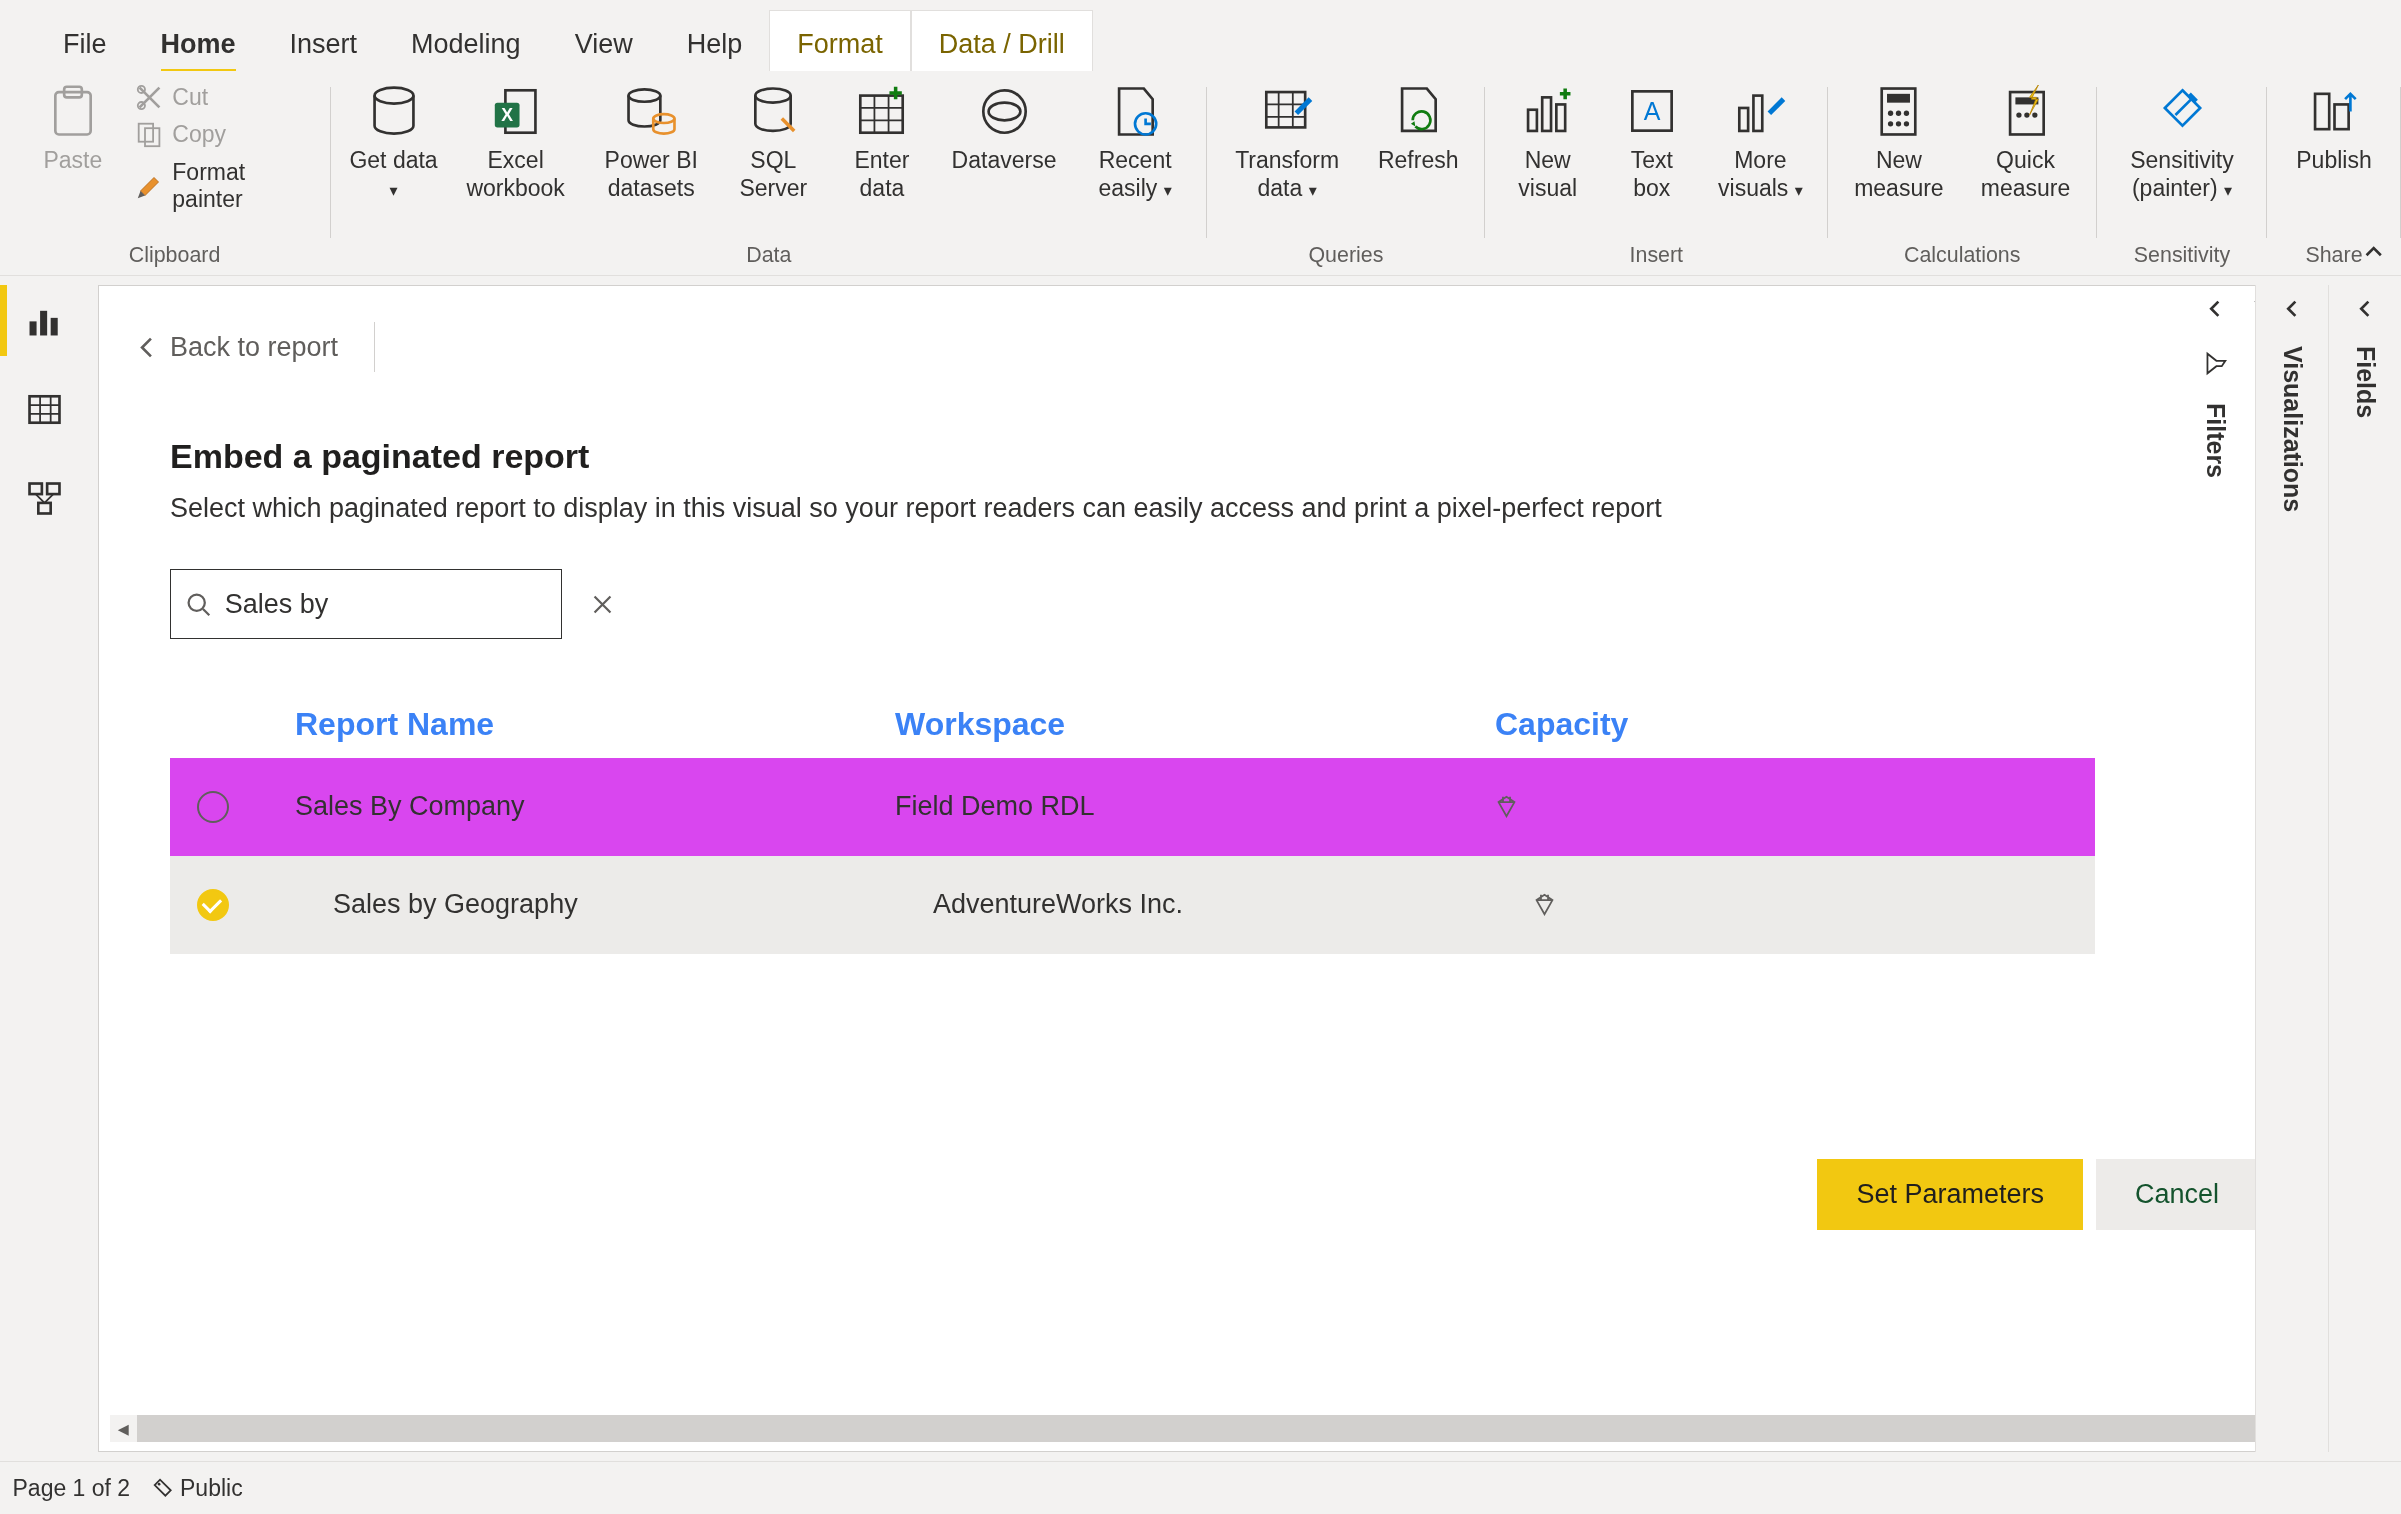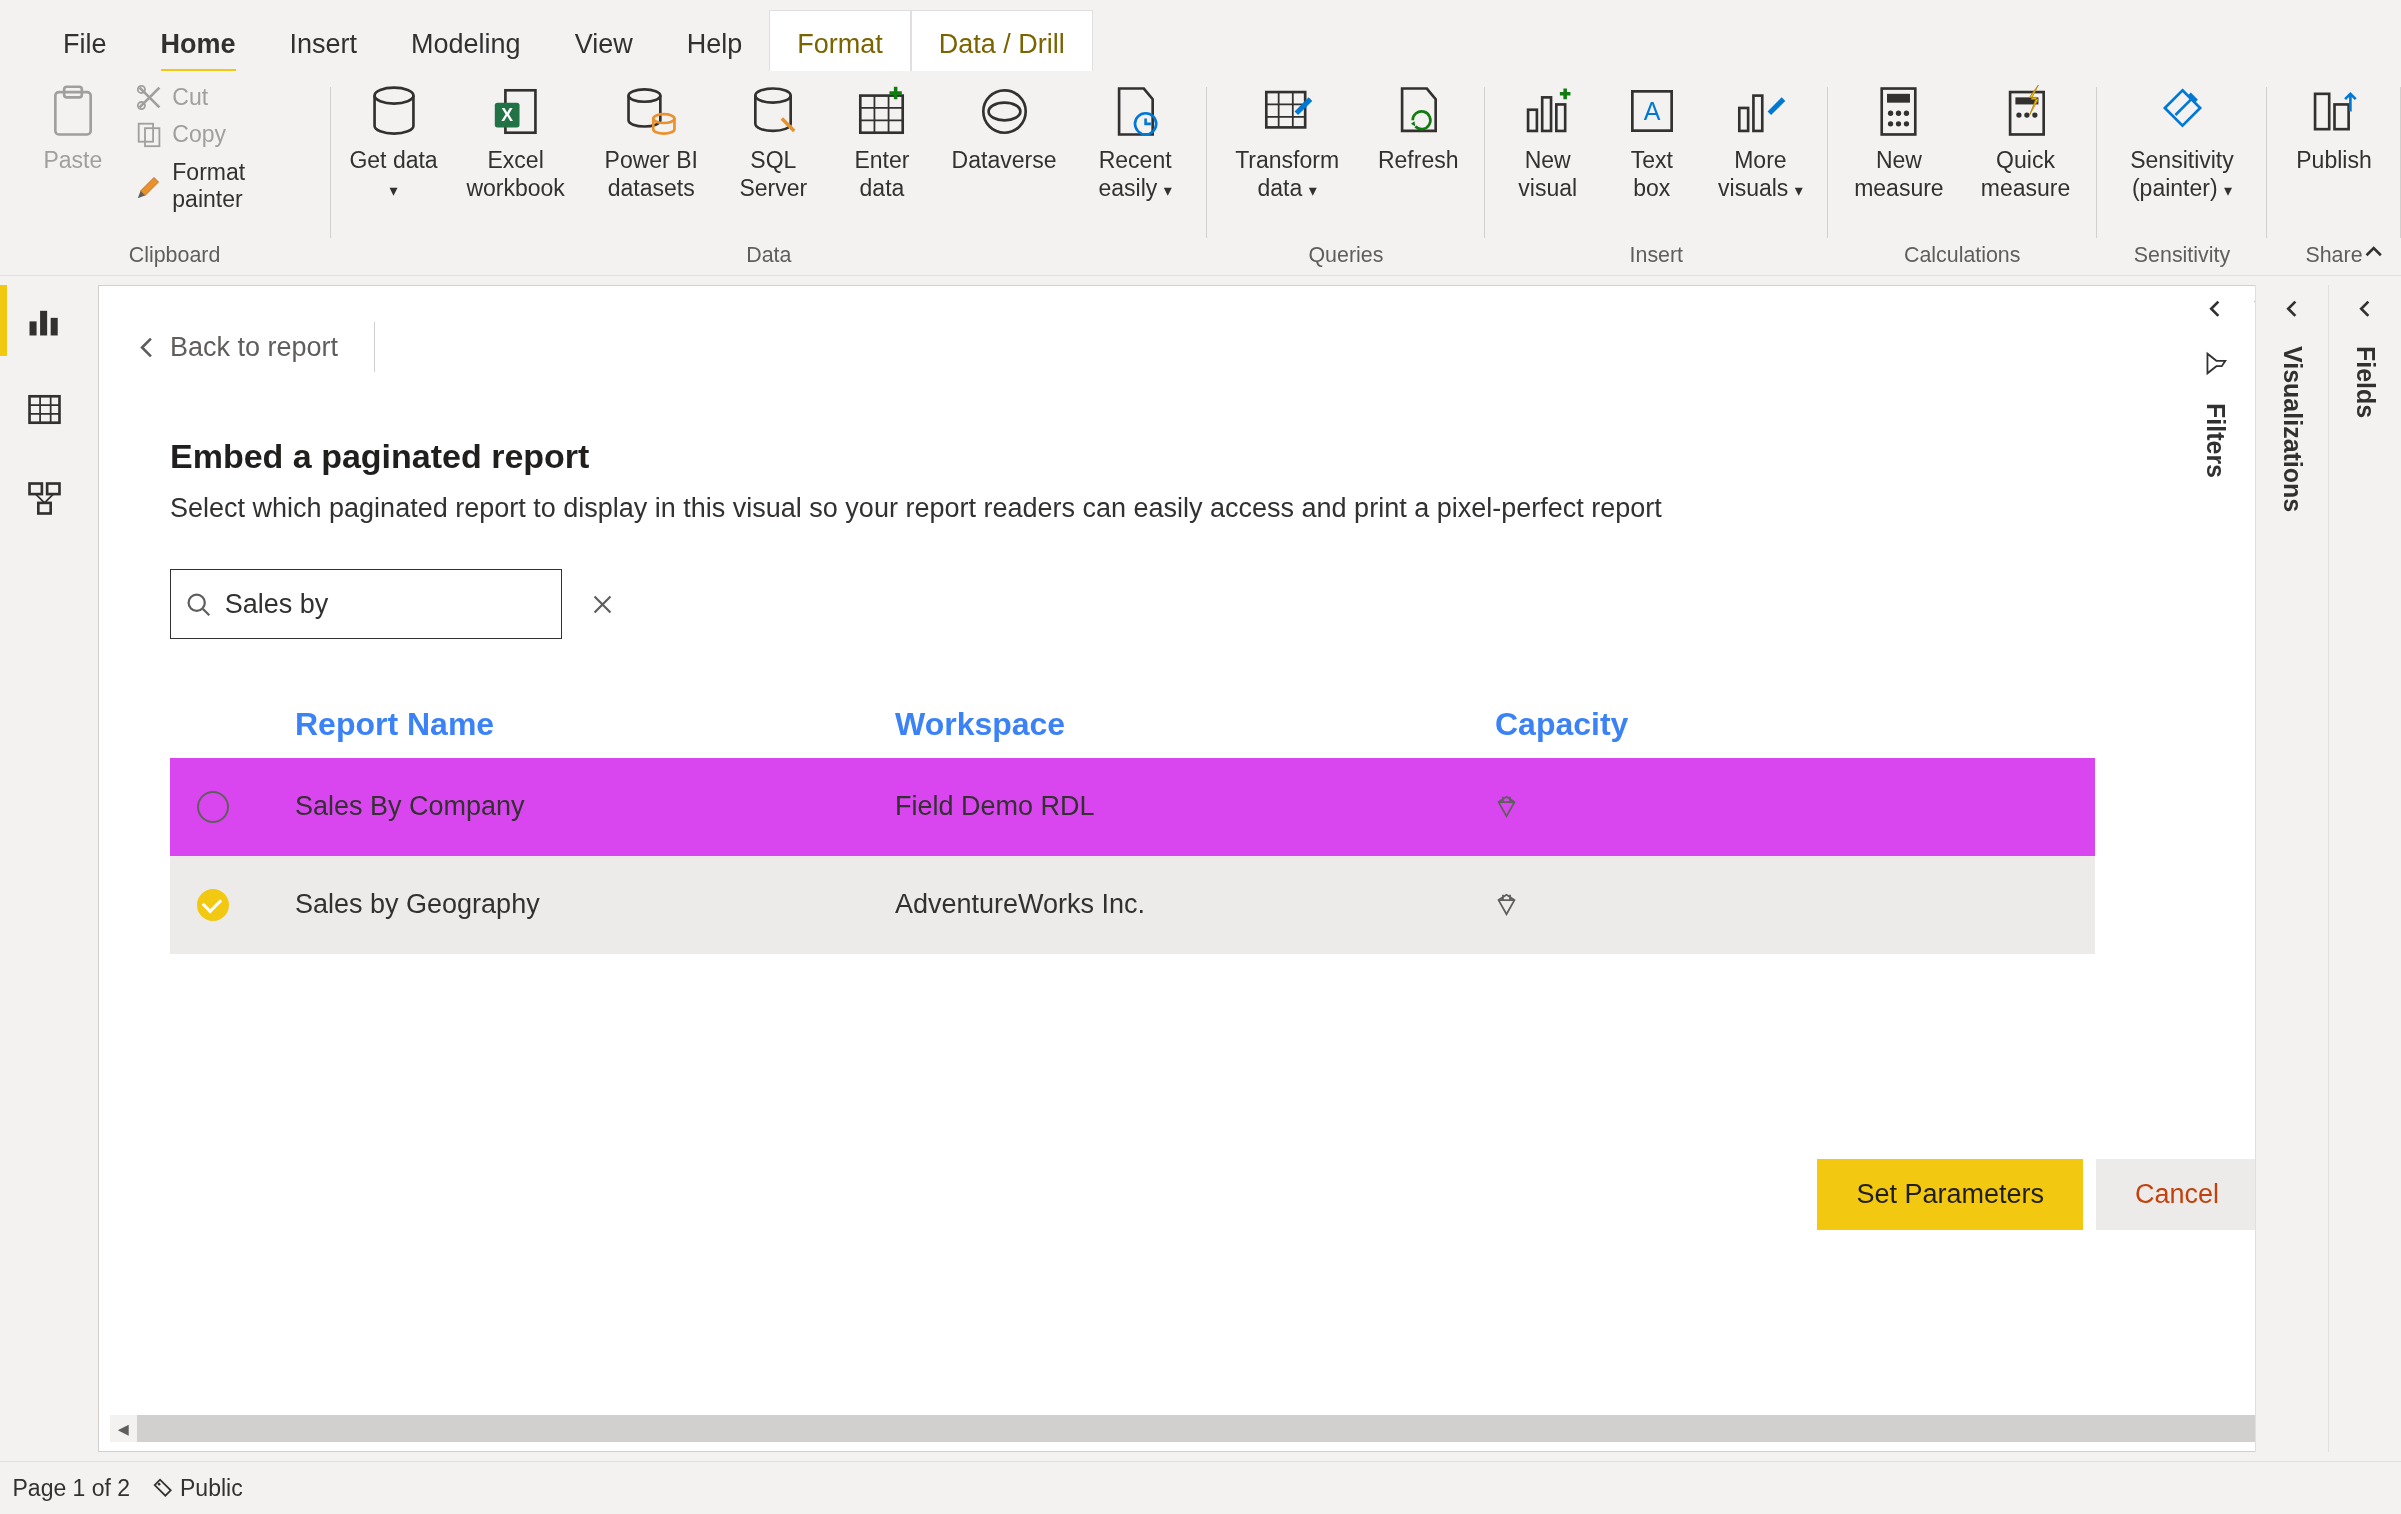--- a/index.html
+++ b/index.html
@@ -44,29 +44,29 @@
 .panel h2 { font-size:34px; font-weight:600; color:#201f1e; margin-bottom:17px; }
 .panel .desc { font-size:27px; color:#323130; margin-bottom:45px; }
 
 .search-box { display:inline-flex; align-items:center; border:1.8px solid #323130; height:70px; width:392px; padding:0 14.3px; gap:12.5px; }
 .search-box input { border:none; outline:none; font-size:27px; flex:1; color:#323130; background:transparent; }
 .search-box .clear { cursor:pointer; }
 
 .result-table { margin-top:53px; width: 100%; max-width: 1925px; }
 .result-header { display:grid; grid-template-columns: 125px 1fr 1fr 1fr; font-size:32px; font-weight:600; color:#3b82f6; padding:14.3px 0; }
 .result-row { display:grid; grid-template-columns: 125px 1fr 1fr 1fr; align-items:center; font-size:27px; color:#323130; height:98px; background:#d946ef; }
-.result-row.alt { background:#ecebe9; }
+.result-row.alt { background:#ecebe9;gap:38px; }
 .radio { width:32px; height:32px; border-radius:50%; border:2.7px solid #605e5c; margin-left:27px; display:flex; align-items:center; justify-content:center; }
 .radio.selected { background:#f2c811; border-color:#f2c811; }
 .radio.selected::after { content:""; width:14.3px; height:9px; border-left:3.6px solid #fff; border-bottom:3.6px solid #fff; transform:rotate(-45deg) translate(0.9px,-1.8px); }
 
 .button-row { position:absolute; top: 873px; right: 89px; display:flex; gap:13px; }
 .btn { height:71px; padding:0 39px; font-size:27px; display:flex; align-items:center; cursor:pointer; border:none; }
 .btn-primary { background:#f2c811; color:#201f1e; font-weight:400; }
-.btn-secondary { background:#edebe9; color:#c2410c; }
+.btn-secondary { background:#edebe9; color:#14532d; }
 
 
 .hscroll { position:absolute; left:10.7px; right:10.7px; bottom:9px; height:27px; background:#f3f2f1; display:flex; align-items:center; }
 .hscroll .arrow { width:27px; height:27px; display:flex; align-items:center; justify-content:center; color:#605e5c; cursor:pointer;}
 .hscroll .track { flex:1; height:27px; background:#d2d0ce; }
 
 
 .panes { position:absolute; top:285px; right:0; bottom:62px; display:flex; }
 .pane { width:73px; border-left:0.9px solid #e1dfdd; background:#f3f2f1; display:flex; flex-direction:column; align-items:center; padding-top:14.3px; gap:27px;}
 .pane.first { width: 80px; background: transparent; border-left: none; }

